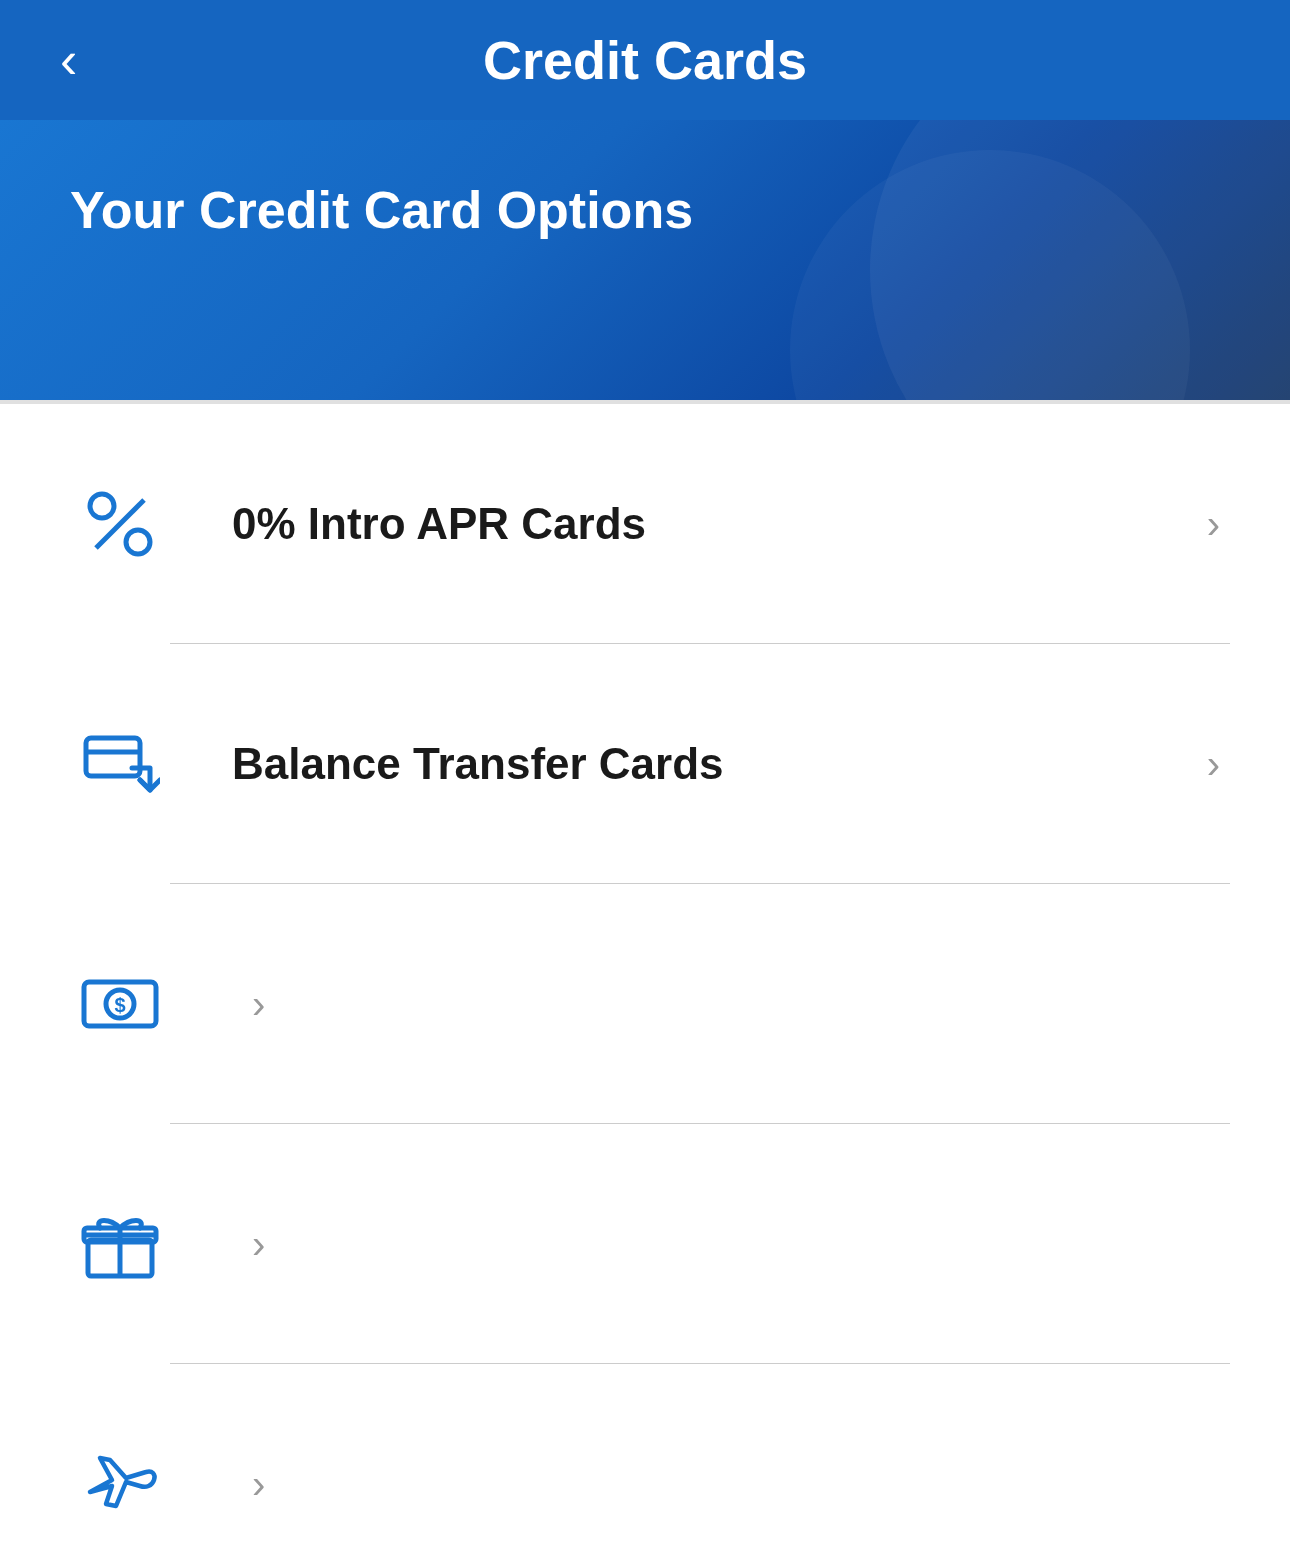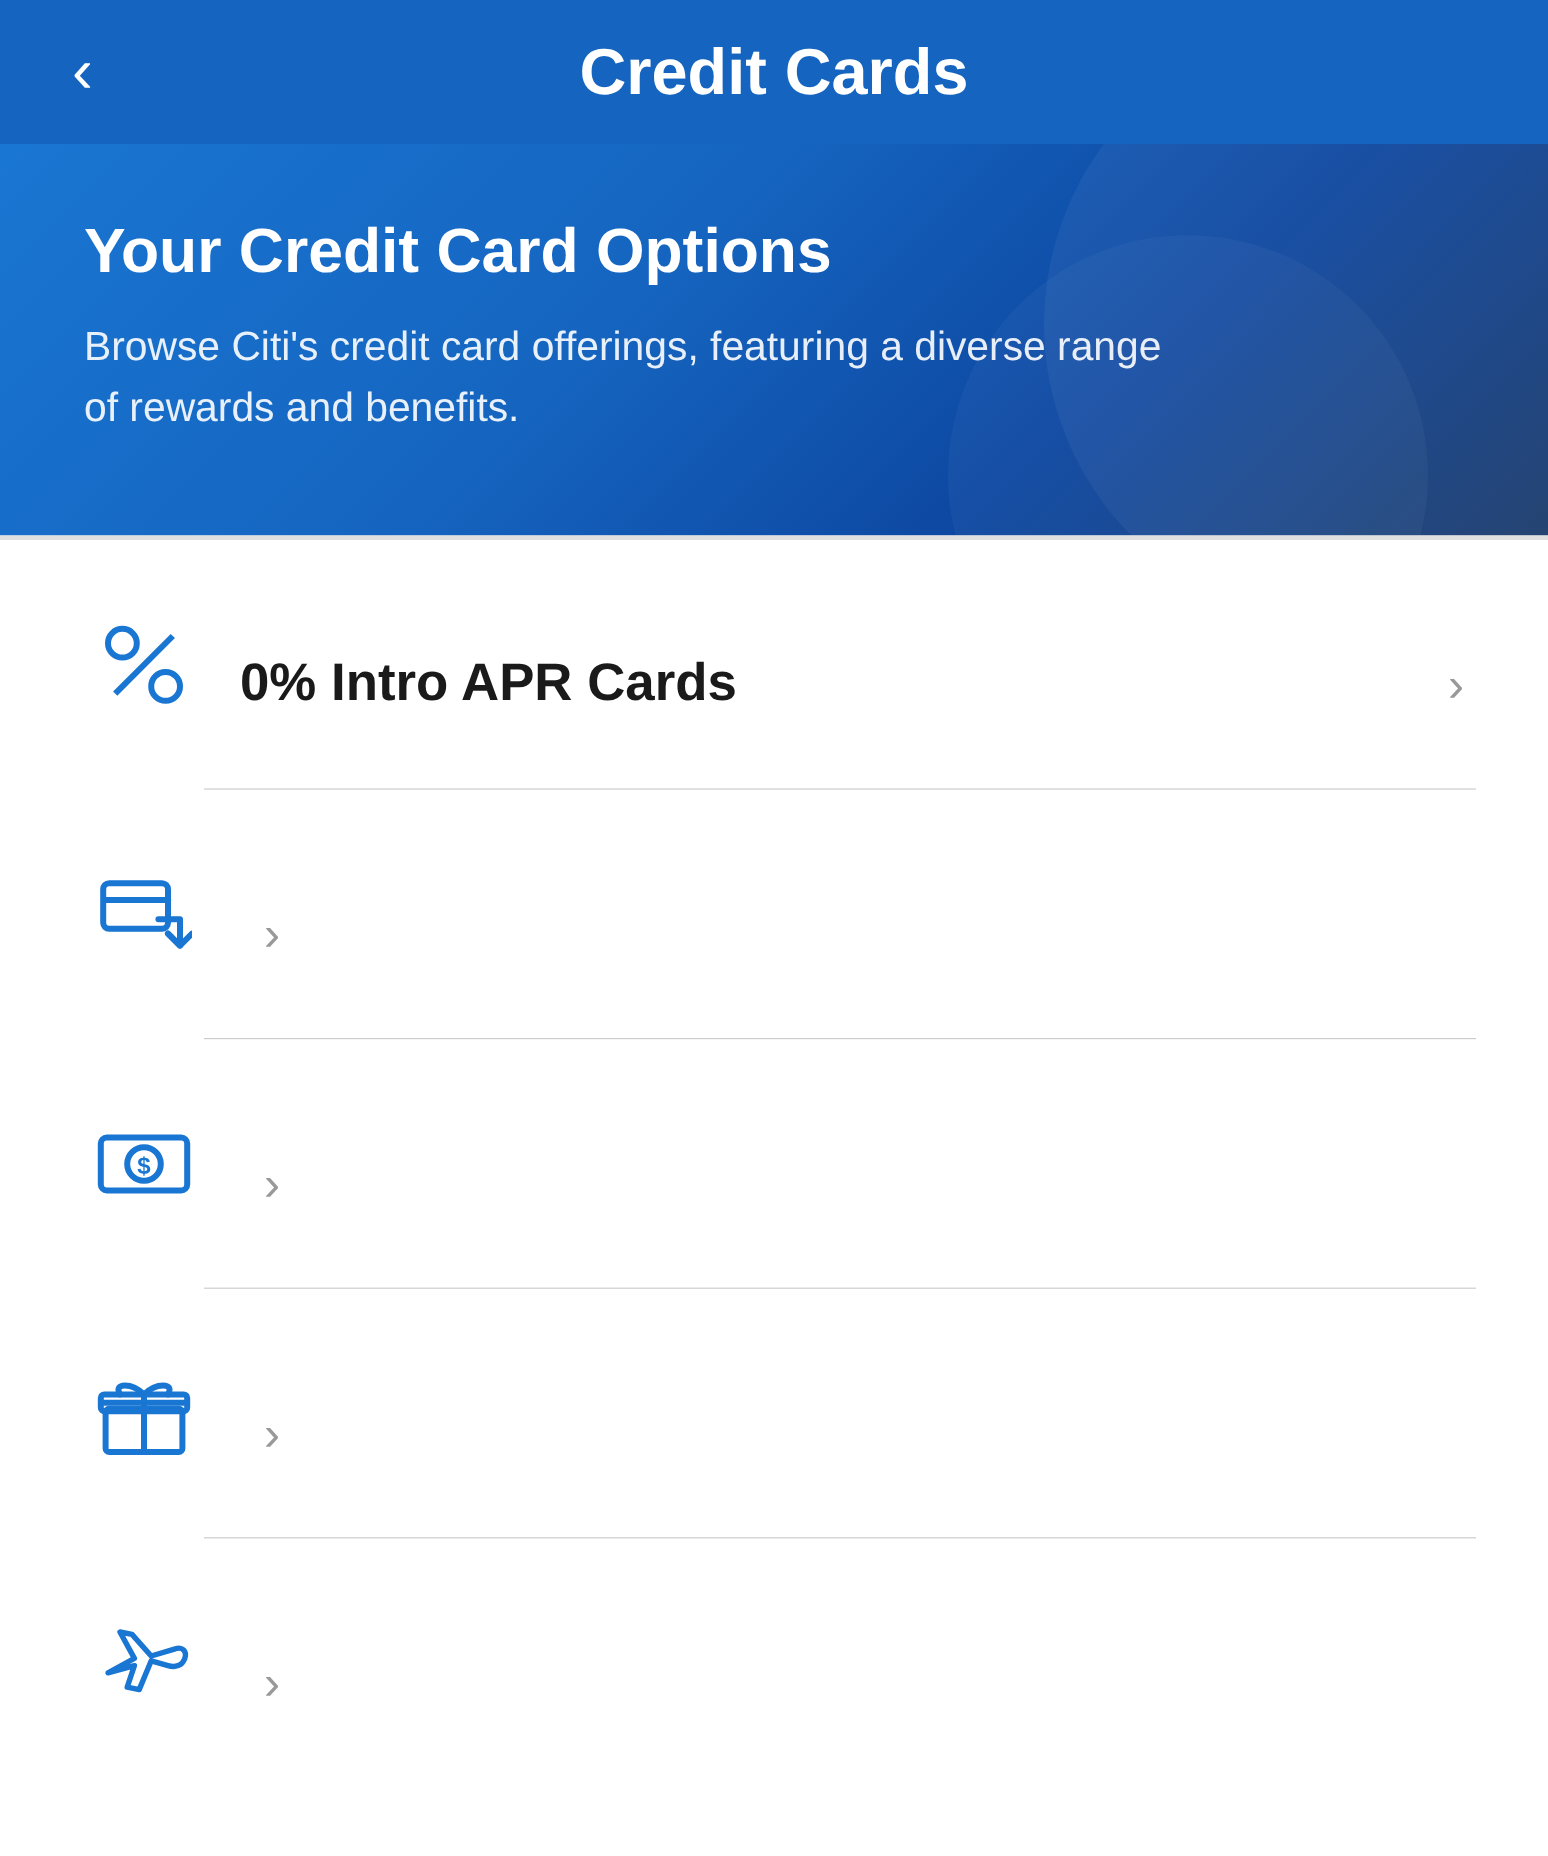--- a/index.html
+++ b/index.html
@@ -101,24 +101,25 @@
 
     
     .list-container {
       background: #ffffff;
       padding: 0 60px;
     }
 
     
     .list-item {
       display: flex;
-      align-items: flex-end;
-      padding: 64px 10px;
+      align-items: center;
+      padding: 80px 10px;
       cursor: pointer;
       position: relative;
+      gap: 32px;
     }
 
     .list-item:not(:last-child)::after {
       content: '';
       position: absolute;
       bottom: 0;
       left: 110px;
       right: 0;
       height: 1px;
       background: #cccccc;
@@ -155,21 +156,20 @@
 </head>
 <body>
 
 <div class="header">
   <span class="back-button">‹</span>
   <span class="header-title">Credit Cards</span>
 </div>
 
 <div class="hero-banner">
   <div class="hero-title">Your Credit Card Options</div>
-  <div class="hero-description">Browse Citi's credit card offerings, featuring a diverse range of rewards and benefits.</div>
 </div>
 
 <div class="section-divider"></div>
 
 <div class="list-container">
 
   <div class="list-item">
     <div class="list-item-icon">
       <svg viewBox="0 0 80 80" fill="none" xmlns="http://www.w3.org/2000/svg">
 
@@ -186,20 +186,21 @@
     <div class="list-item-icon">
       <svg viewBox="0 0 80 80" fill="none" xmlns="http://www.w3.org/2000/svg">
 
         <rect x="6" y="14" width="54" height="38" rx="5" stroke="#1976D2" stroke-width="5" fill="none"></rect>
         <line x1="6" y1="28" x2="60" y2="28" stroke="#1976D2" stroke-width="5"></line>
 
         <polyline points="52,44 70,44 70,66 60,56" stroke="#1976D2" stroke-width="5" fill="none" stroke-linejoin="round" stroke-linecap="round"></polyline>
         <polyline points="60,56 70,66 80,56" stroke="#1976D2" stroke-width="5" fill="none" stroke-linejoin="round" stroke-linecap="round"></polyline>
       </svg>
     </div>
+    <span class="list-item-label">Balance Transfer Cards</span>
     <span class="list-item-chevron">›</span>
   </div>
 
   <div class="list-item">
     <div class="list-item-icon">
       <svg viewBox="0 0 80 80" fill="none" xmlns="http://www.w3.org/2000/svg">
 
         <rect x="4" y="18" width="72" height="44" rx="5" stroke="#1976D2" stroke-width="5" fill="none"></rect>
 
         <circle cx="40" cy="40" r="14" stroke="#1976D2" stroke-width="5" fill="none"></circle>

